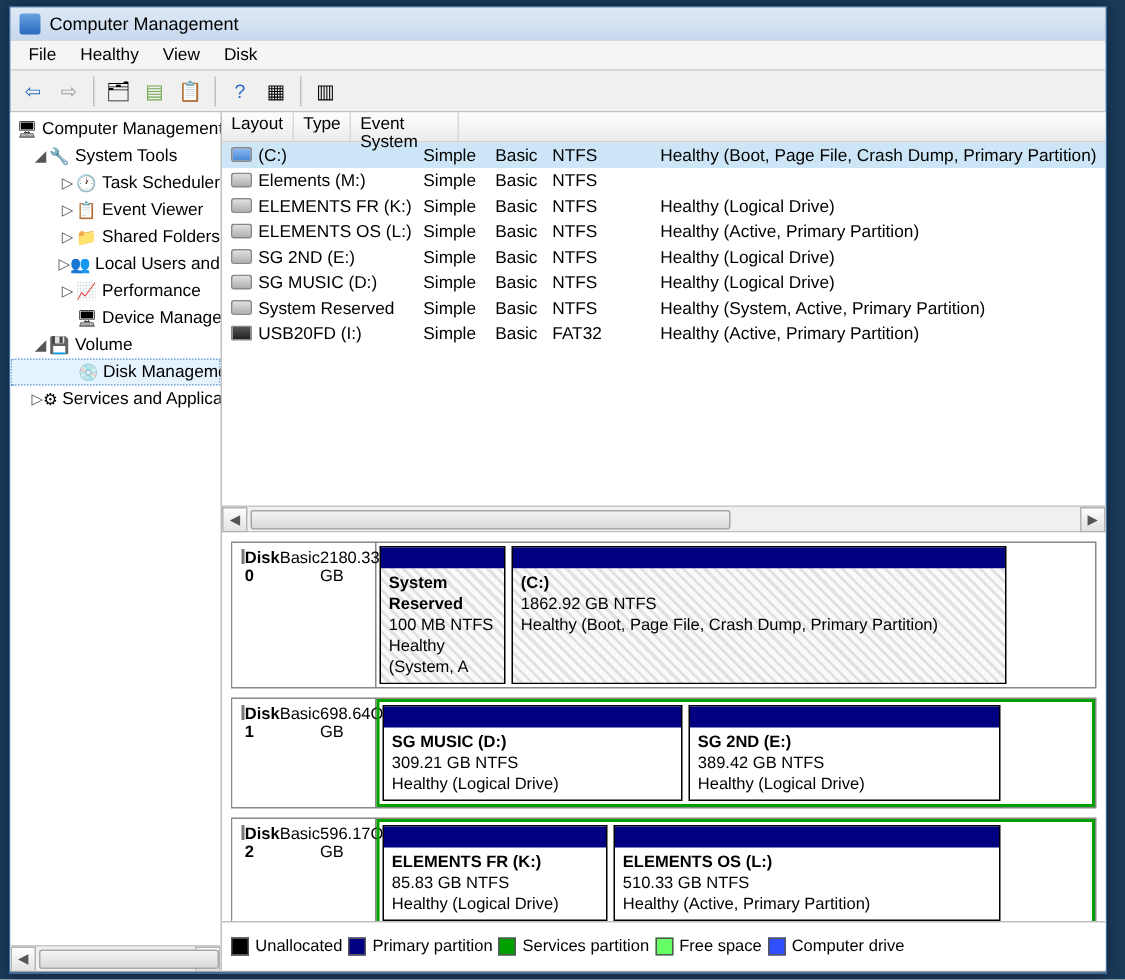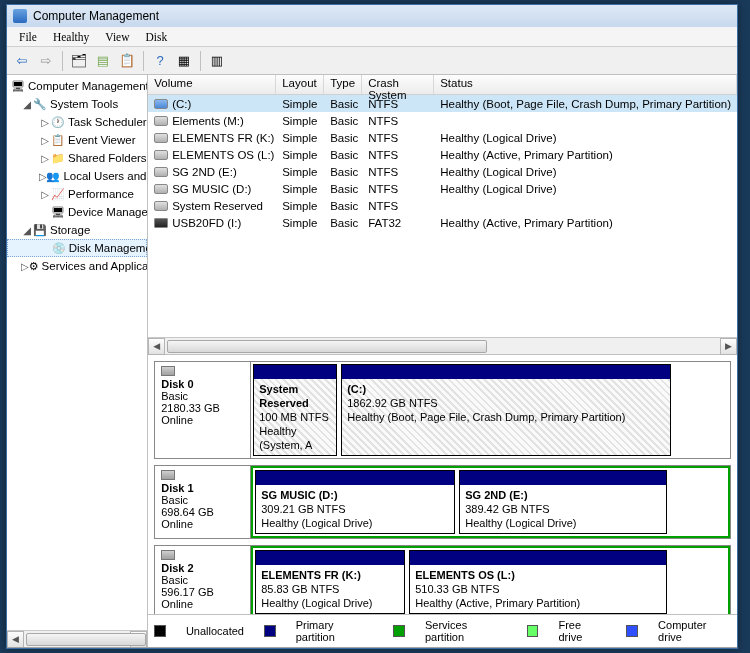--- a/index.html
+++ b/index.html
@@ -35,21 +35,21 @@
     border-radius: 2px;
   }
   .menubar {
     height: 20px;
     background: #f5f5f5;
     display: flex;
     align-items: center;
     padding: 0 4px;
     border-bottom: 1px solid #d0d0d0;
   }
-  .menubar span { padding: 2px 8px; cursor: default; font-family: Liberation Serif, serif; }
+  .menubar span { padding: 2px 8px; cursor: default; }
   .toolbar {
     height: 28px;
     background: #f0f0f0;
     border-bottom: 1px solid #c0c0c0;
     display: flex;
     align-items: center;
     padding: 0 4px;
     gap: 2px;
   }
   .tbtn {
@@ -158,21 +158,20 @@
     display: flex;
     border: 1px solid #888;
     margin: 6px;
     min-height: 74px;
   }
   .diskinfo {
     width: 96px;
     background: #fff;
     padding: 4px 6px;
     display: flex;
-    flex-direction: column;
     font-size: 11px;
     border-right: 1px solid #888;
   }
   .diskinfo .dicn {
     width: 14px; height: 10px;
     background: linear-gradient(#d0d0d0,#a0a0a0);
     border: 1px solid #777;
     margin-bottom: 2px;
   }
   .parts {
@@ -195,21 +194,21 @@
     font-size: 11px;
     line-height: 14px;
   }
   .pbody.hatched {
     background: repeating-linear-gradient(45deg, #fafafa 0, #fafafa 3px, #e2e2e2 3px, #e2e2e2 5px);
   }
   .legend {
     height: 18px;
     display: flex;
     align-items: center;
-    gap: 20px;
+    gap: 4px;
     padding: 16px 6px;
     font-size: 11px;
     border-top: 1px solid #c0c0c0;
     background: #fff;
   }
   .lbox { width: 12px; height: 12px; border: 1px solid #555; }
 </style>
 </head>
 <body>
 
@@ -278,21 +277,21 @@
           <span class="icn">📈</span>
           <span>Performance</span>
         </div>
         <div class="tnode" style="padding-left:44px">
           <span class="icn">🖥</span>
           <span>Device Manager</span>
         </div>
         <div class="tnode" style="padding-left:14px">
           <span class="exp">◢</span>
           <span class="icn">💾</span>
-          <span>Storage</span>
+          <span>Volume</span>
         </div>
         <div class="tnode sel" style="padding-left:44px">
           <span class="icn">💿</span>
           <span>Disk Management</span>
         </div>
         <div class="tnode" style="padding-left:14px">
           <span class="exp">▷</span>
           <span class="icn">⚙</span>
           <span>Services and Applications</span>
         </div>
@@ -302,25 +301,23 @@
         <div class="track">
             <div class="thumb" style="left:2px;width:120px"></div>
           </div>
         <div class="arrow">▶</div>
       </div>
     </div>
 
     <div class="right">
       <div class="voltable">
         <div class="vthead">
-          <div class="col" style="width:128px">Volume</div>
           <div class="col" style="width:48px">Layout</div>
           <div class="col" style="width:38px">Type</div>
-          <div class="col" style="width:72px">Crash System</div>
-          <div class="col" style="flex:1">Status</div>
+          <div class="col" style="width:72px">Event System</div>
         </div>
         <div id="vrows">
             <div class="vtrow sel">
               <div class="cell" style="width:128px"><span class="vic blue"></span>(C:)</div>
               <div class="cell" style="width:48px">Simple</div>
               <div class="cell" style="width:38px">Basic</div>
               <div class="cell" style="width:72px">NTFS</div>
               <div class="cell" style="flex:1">Healthy (Boot, Page File, Crash Dump, Primary Partition)</div>
             </div>
             <div class="vtrow">
@@ -355,20 +352,21 @@
               <div class="cell" style="width:48px">Simple</div>
               <div class="cell" style="width:38px">Basic</div>
               <div class="cell" style="width:72px">NTFS</div>
               <div class="cell" style="flex:1">Healthy (Logical Drive)</div>
             </div>
             <div class="vtrow">
               <div class="cell" style="width:128px"><span class="vic gray"></span>System Reserved</div>
               <div class="cell" style="width:48px">Simple</div>
               <div class="cell" style="width:38px">Basic</div>
               <div class="cell" style="width:72px">NTFS</div>
+              <div class="cell" style="flex:1">Healthy (System, Active, Primary Partition)</div>
             </div>
             <div class="vtrow">
               <div class="cell" style="width:128px"><span class="vic usb"></span>USB20FD (I:)</div>
               <div class="cell" style="width:48px">Simple</div>
               <div class="cell" style="width:38px">Basic</div>
               <div class="cell" style="width:72px">FAT32</div>
               <div class="cell" style="flex:1">Healthy (Active, Primary Partition)</div>
             </div>
           </div>
         <div class="hscroll" style="position:absolute;bottom:0;left:0;right:0">
@@ -441,20 +439,20 @@
             </div>
           </div>
         <div class="legend" style="position:absolute;bottom:0;left:0;right:0">
           <span class="lbox" style="background:#000"></span>
           <span>Unallocated</span>
           <span class="lbox" style="background:#000080"></span>
           <span>Primary partition</span>
           <span class="lbox" style="background:#00a000"></span>
           <span>Services partition</span>
           <span class="lbox" style="background:#6f6"></span>
-          <span>Free drive</span>
+          <span>Free space</span>
           <span class="lbox" style="background:#3050ff"></span>
           <span>Computer drive</span>
         </div>
       </div>
     </div>
   </div>
 </div>
 
 </body></html>

